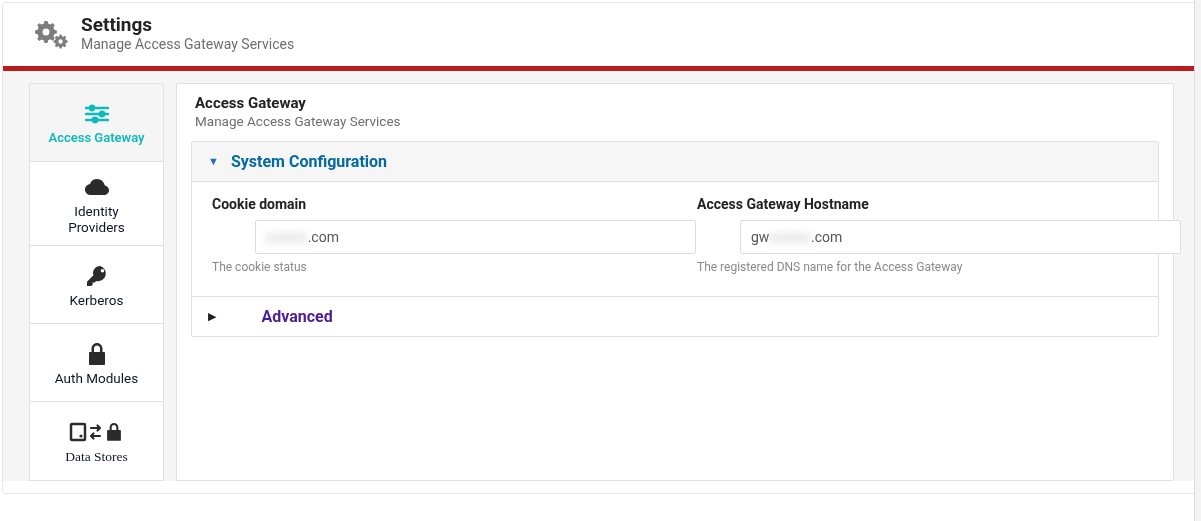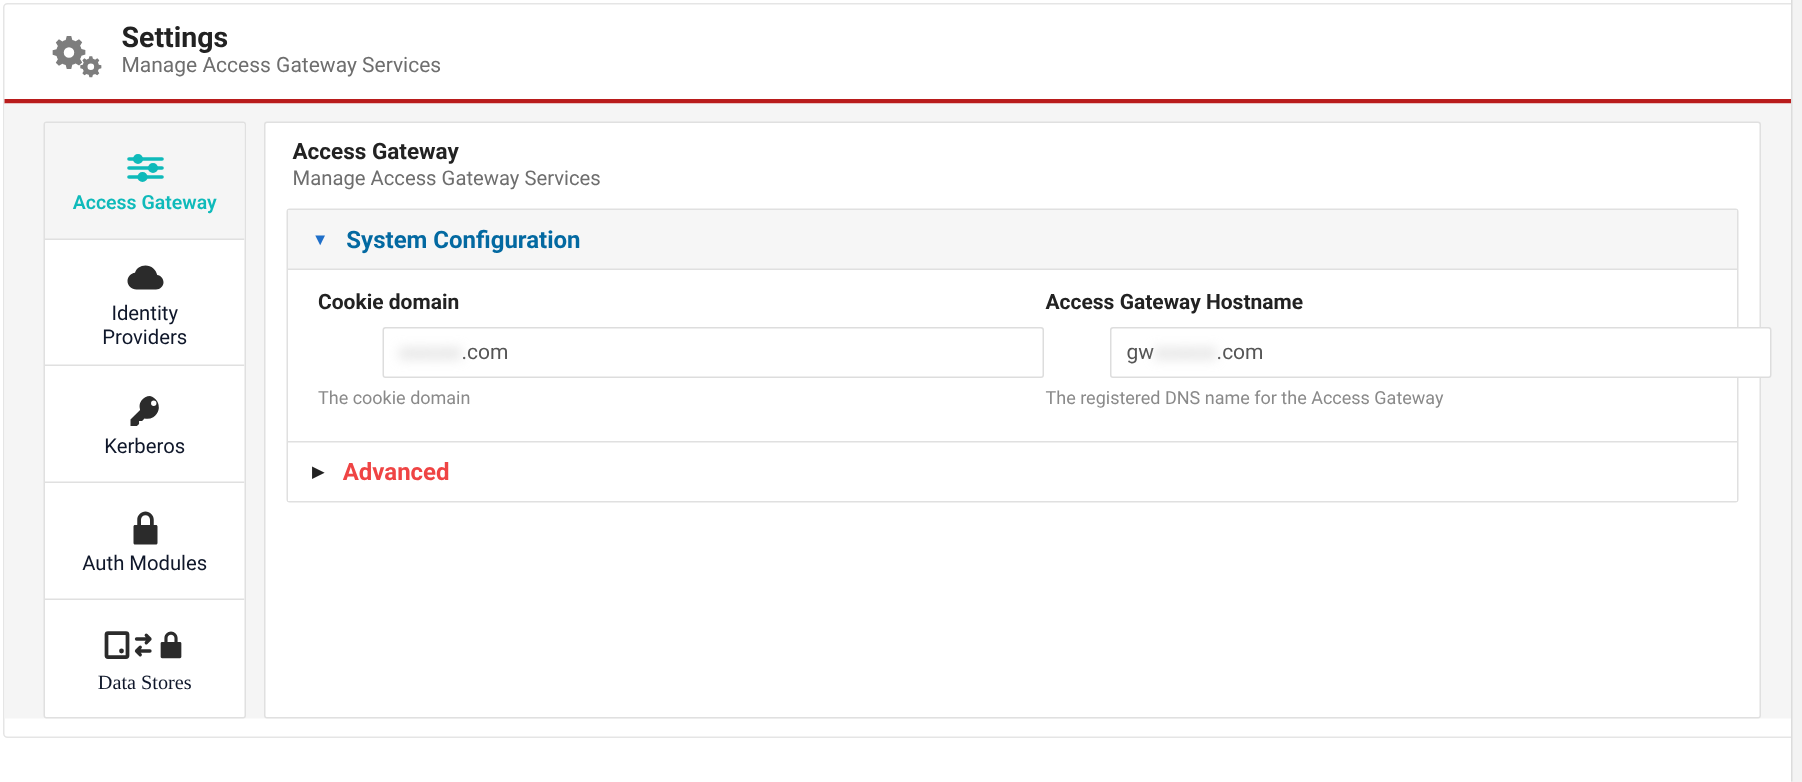--- a/index.html
+++ b/index.html
@@ -10,24 +10,24 @@
       font-size: 14px;
     }
     .outer-container {
       border: 1px solid #e5e5e5;
       border-radius: 3px;
       margin: 2px;
       padding-bottom: 12px;
     }
     .page-header {
       display: flex;
-      align-items: flex-end;
+      align-items: center;
       gap: 12px;
       padding: 10px 18px 14px 30px;
-      border-bottom: 3px solid #b91c1c;
+      border-bottom: 5px solid #b91c1c;
     }
     .page-header .icon { color: #7d7d7d; margin-top: 2px;}
     .page-header h1 { font-size: 19px; font-weight: 700; color: #222; }
     .page-header .sub { font-size: 14px; color: #6e6e6e; margin-top: 0px; font-weight: 400;}
     
     .layout {
       display: flex;
       gap: 12px;
       padding: 12px 24px 0 26px;
       background: #f5f5f5;
@@ -82,21 +82,21 @@
       display: flex;
       align-items: center;
       gap: 12px;
       padding: 10px 16px;
       background: #f6f6f6;
       cursor: pointer;
       border-bottom: 1px solid #e0e0e0;
     }
     .section-head .caret { font-size: 11px; color: #1f6fc9; }
     .section-head .title { font-size: 16px; font-weight: 700; color: #0369a1; }
-    .section-head.collapsed .title { color: #ef4444; }
+    .section-head.collapsed .title { color: #4c1d95; margin-left: 33px; }
     .section-head.collapsed .caret { color: #222; }
     
     .section-body {
       padding: 14px 20px 8px 20px;
     }
     .form-row { display: flex; gap: 44px; }
     .form-col { flex: 1; }
     .form-label { font-size: 14px; font-weight: 700; color: #222; display: block; margin-bottom: 8px;}
     .form-label .req { color: #d93025; font-weight: 400; font-size: 11px; vertical-align: top; margin-left: 2px;}
     .form-input {
@@ -230,21 +230,21 @@
           <span class="caret">▼</span>
           <span class="title">System Configuration</span>
         </div>
         <div class="section-body">
           <div class="form-row">
             <div class="form-col form-group">
               <label class="form-label">Cookie domain</label>
               <div class="form-input">
                 <span class="redact">xxxxxx</span><span>.com</span>
               </div>
-              <div class="form-help">The cookie domain</div>
+              <div class="form-help">The cookie status</div>
             </div>
             <div class="form-col form-group">
               <label class="form-label">Access Gateway Hostname</label>
               <div class="form-input">
                 <span>gw</span><span class="redact">xxxxxx</span><span>.com</span>
               </div>
               <div class="form-help">The registered DNS name for the Access Gateway</div>
             </div>
           </div>
 

